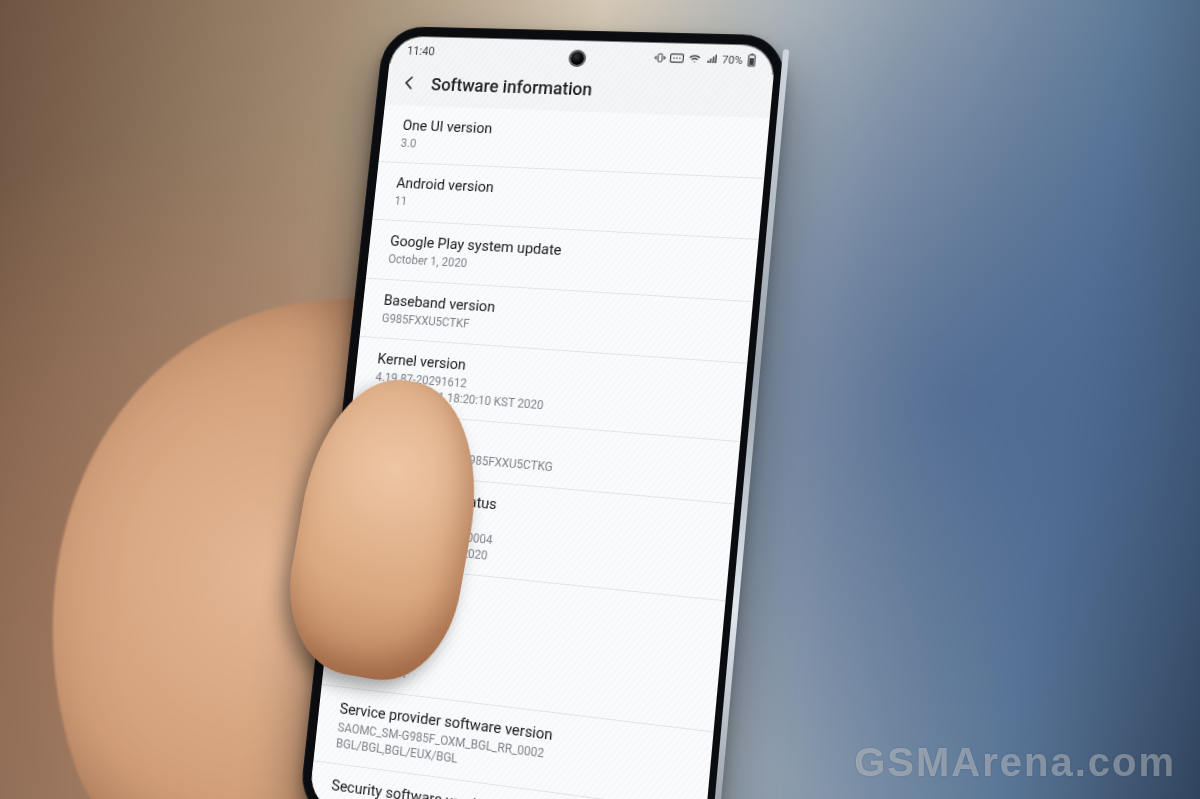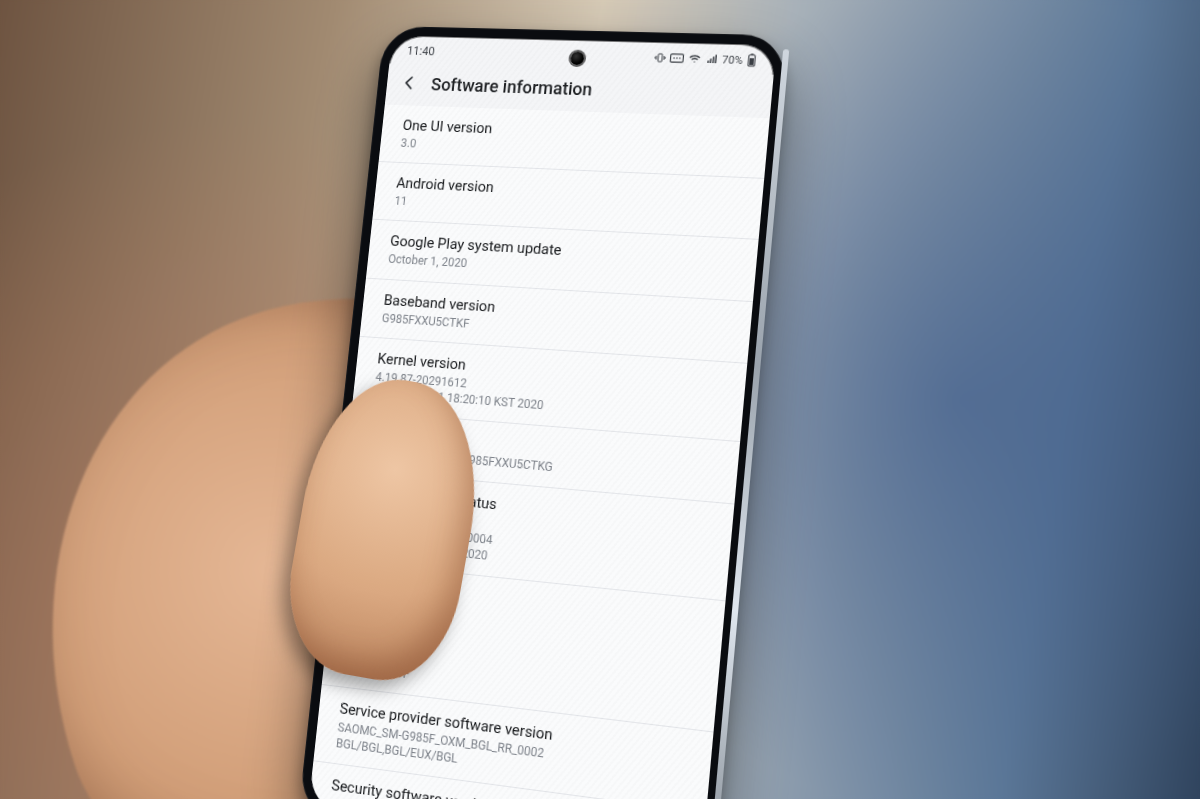--- a/index.html
+++ b/index.html
@@ -284,13 +284,14 @@
             <div class="val">MDF v3.1 Release 6</div>
           </div>
         </div>
 
       </div>
     </div>
   </div>
 
   <div class="thumb"></div>
 
+  <div class="watermark">GSMArena.com</div>
 </div>
 
 </body></html>

